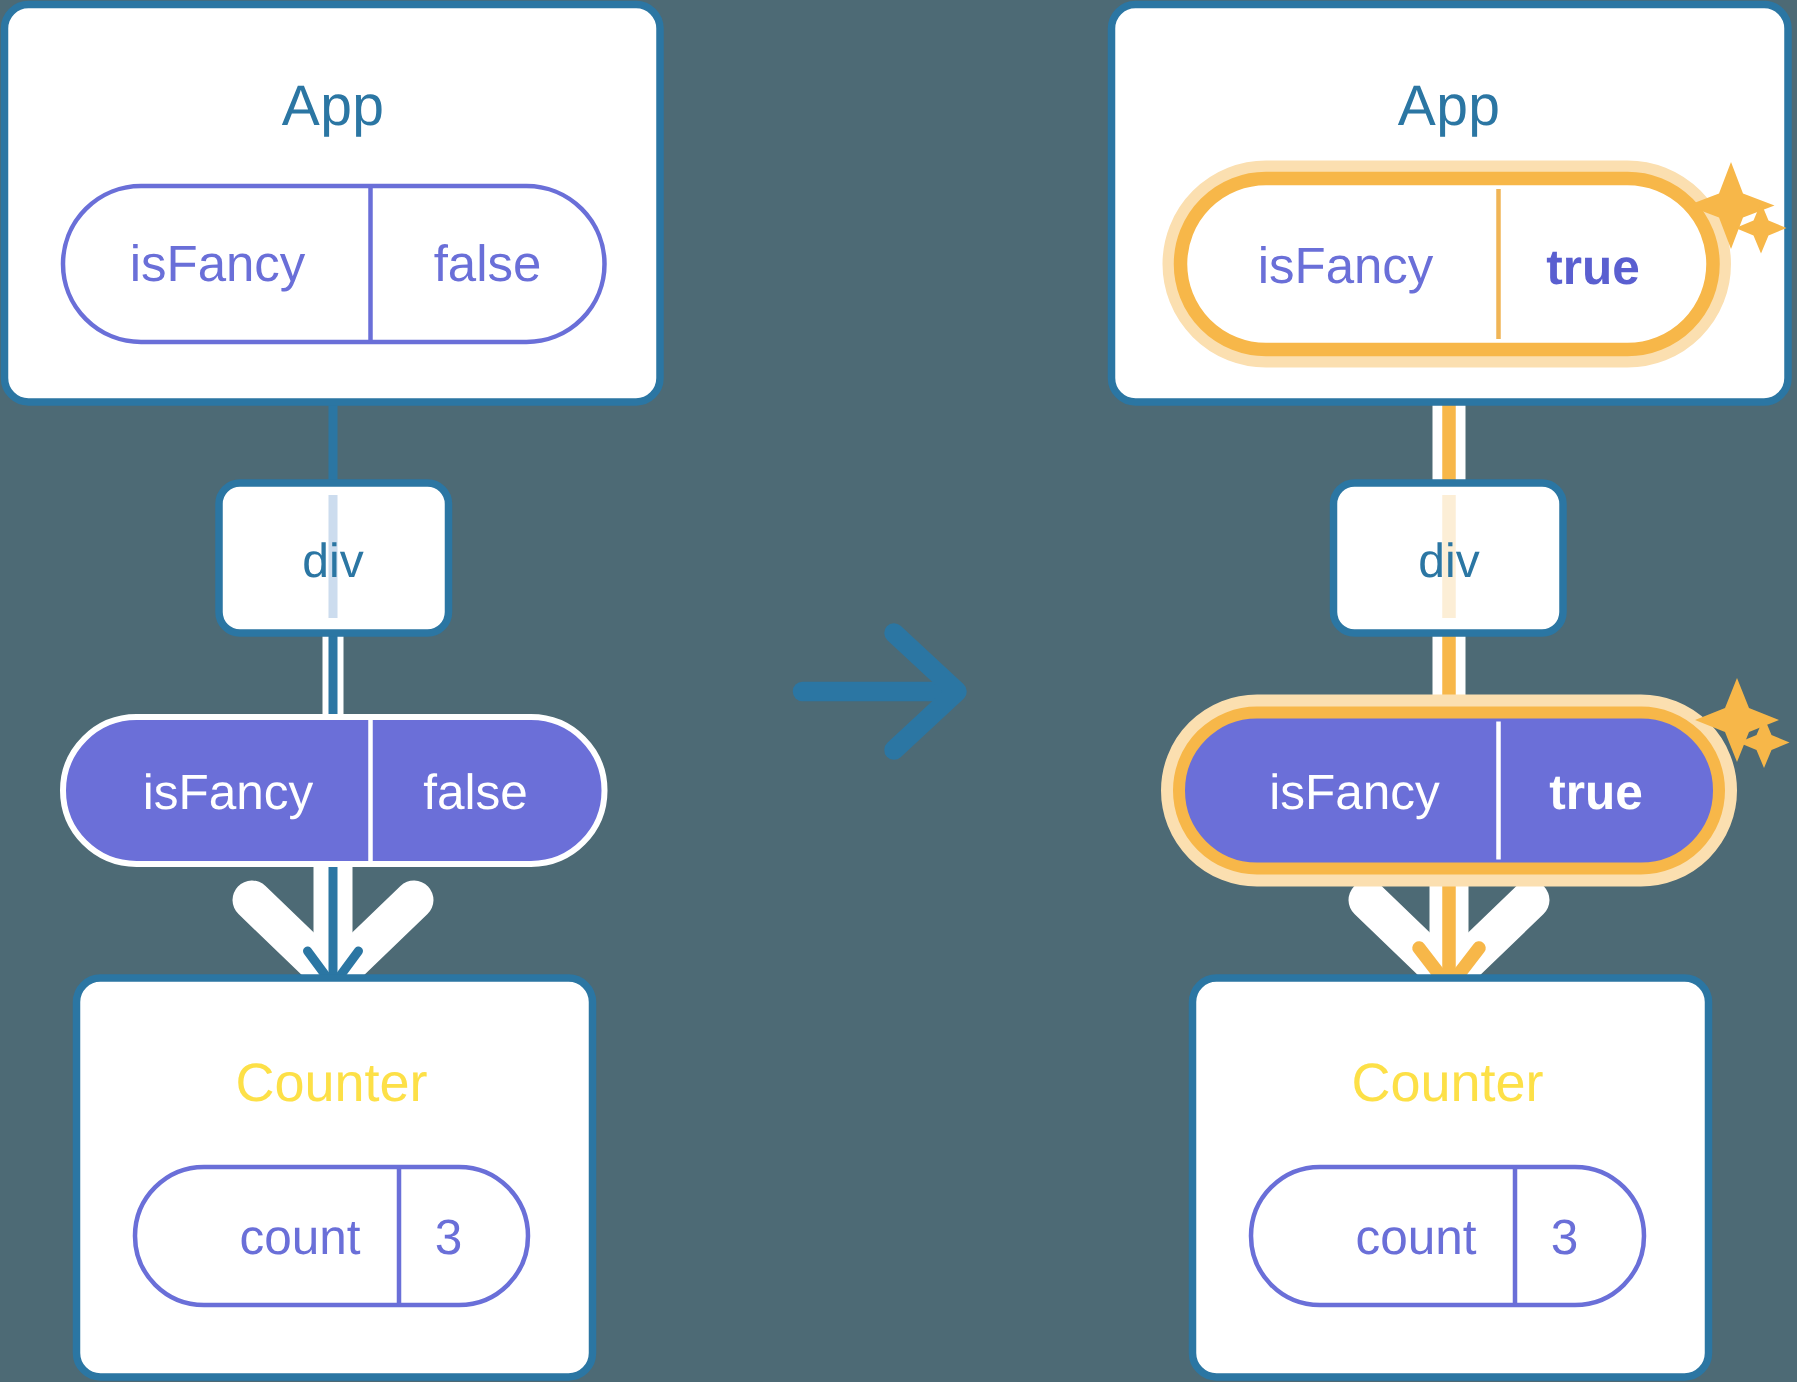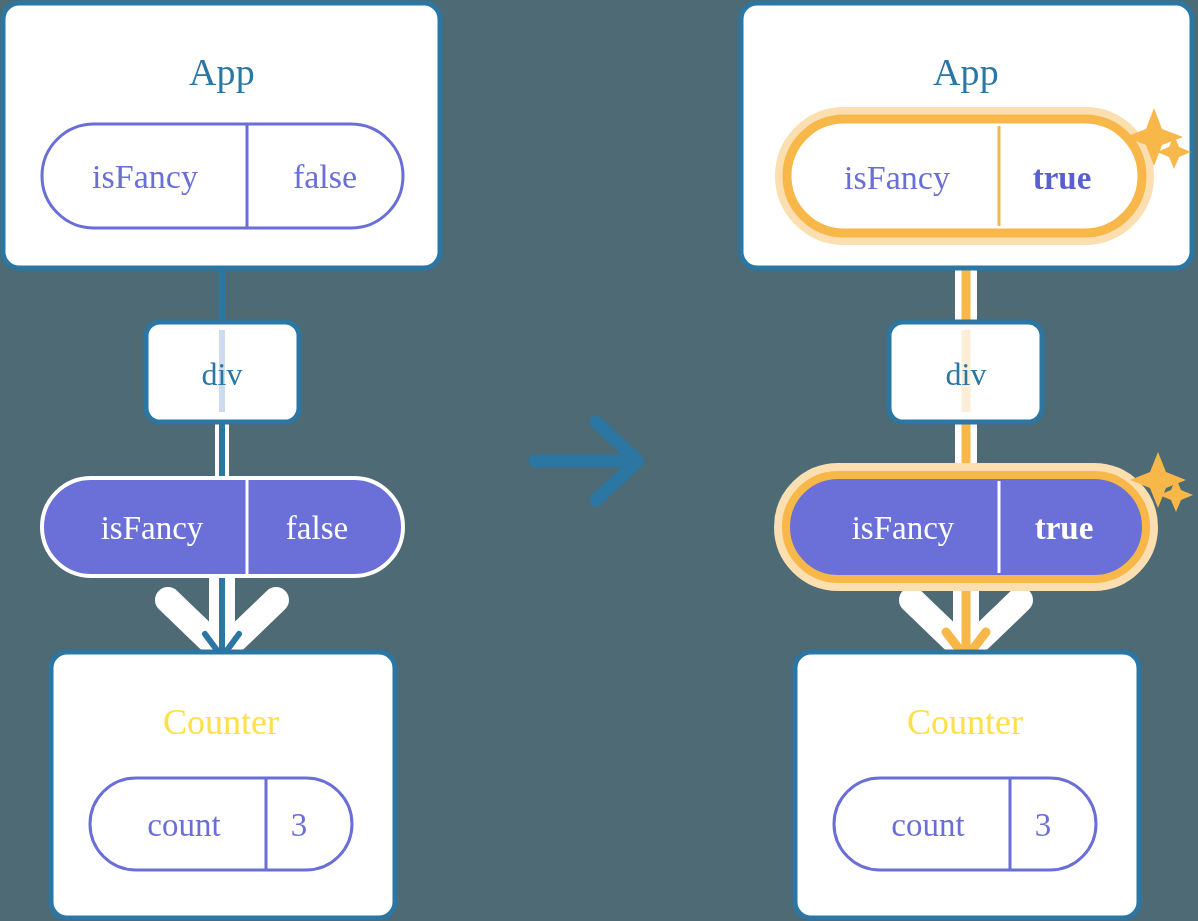--- a/index.html
+++ b/index.html
@@ -36,23 +36,23 @@
   .lbl-div {
     font-size: 32px;
     color: #2b76a3;
     font-weight: 400;
   }
   .pill-key-outline { font-size: 34px; color: #6a6fd8; font-weight: 400; }
   .pill-val-outline { font-size: 34px; color: #6a6fd8; font-weight: 400; }
   .pill-key-solid { font-size: 33px; color: #ffffff; font-weight: 400; }
   .pill-val-solid { font-size: 33px; color: #ffffff; font-weight: 700; }
   .pill-val-bold-outline { font-size: 33px; color: #5a5fd0; font-weight: 700; }
-  .pill-count-key { font-size: 33px; color: #6a6fd8; font-weight: 400; }
+  .pill-count-key { font-size: 33px; color: #6a6fd8; font-weight: 400; margin-left: 16px; }
   .pill-count-val { font-size: 33px; color: #6a6fd8; font-weight: 400; }
-  .ctr { transform: translate(-50%, -50%); font-family: Liberation Serif, serif; }
+  .ctr { transform: translate(-50%, -50%); }
 </style>
 </head>
 <body>
 
 <div id="stage">
 
   <div class="panel">
     <svg class="layer" viewBox="0 0 1198 921">
 
       <line x1="222" y1="262" x2="222" y2="330" stroke="#2b76a3" stroke-width="6"></line>

